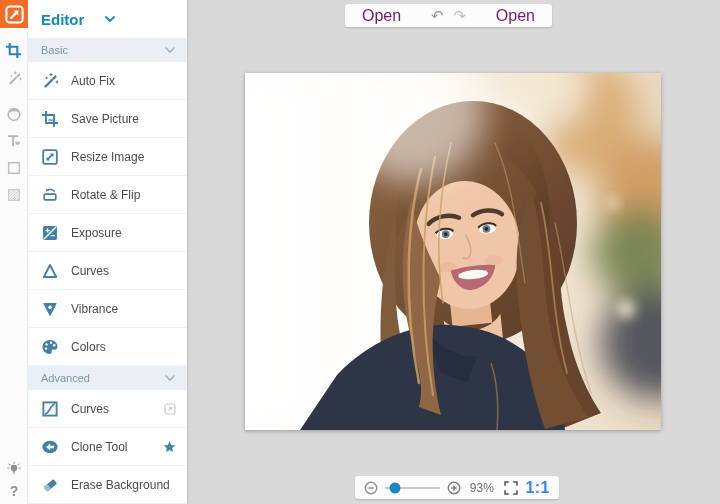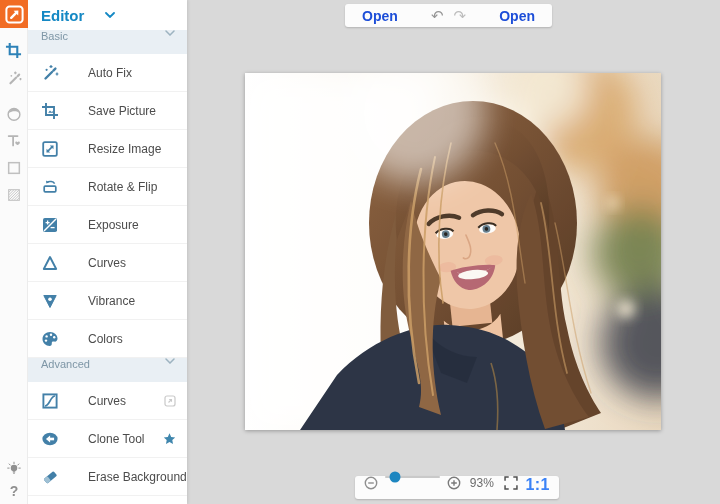--- a/index.html
+++ b/index.html
@@ -31,65 +31,65 @@
     display:flex; flex-direction:column; align-items:center; gap:5px;
   }
   .help-glyph { font-size:14px; font-weight:bold; color:#8f8f8f; cursor:pointer; }
 
   
   .sidebar {
     position:absolute; left:28px; top:0; bottom:0; width:159px;
     background:#ffffff; box-shadow:1px 0 3px rgba(0,0,0,.10); z-index:4;
   }
   .editor-header {
-    height:30px; display:flex; align-items:center; padding-left:13px; gap:21px;
+    height:38px; display:flex; align-items:center; padding-left:13px; gap:21px;
     cursor:pointer;
   }
   .editor-title { color:#1488c4; font-size:15px; font-weight:bold; }
   .section-header {
     height:24px; background:#e9eff4; color:#7e96a6; font-size:11px;
-    display:flex; align-items:flex-start; justify-content:space-between;
+    display:flex; align-items:center; justify-content:space-between;
     padding:0 12px 0 13px; cursor:pointer;
   }
   .menu-item {
-    height:38px; display:flex; align-items:center; padding-left:13px; gap:29px;
+    height:38px; display:flex; align-items:center; padding-left:13px; gap:12px;
     border-bottom:1px solid #f1f1f1; cursor:pointer; position:relative; background:#fff;
   }
   .mi-icon { width:18px; height:18px; display:flex; align-items:center; justify-content:center; }
   .mi-label { font-size:12px; color:#4c4c4c; }
   .mi-badge { position:absolute; right:11px; top:50%; transform:translateY(-50%); display:flex; }
 
   
   .topbar {
     position:absolute; left:345px; top:4px; width:207px; height:23px;
     background:#fcfcfc; border-radius:3px; box-shadow:0 1px 2px rgba(0,0,0,.18);
     display:flex; align-items:center; justify-content:space-between;
     padding:0 17px; z-index:6;
   }
   .tb-btn {
     background:none; border:none; font-family:inherit;
-    font-size:14px; font-weight:bold; color:#1d4ed8; cursor:pointer; padding:0;
+    font-size:16px; font-weight:normal; color:#701a75; cursor:pointer; padding:0;
   }
   .history { display:flex; gap:10px; align-items:center; }
   .hist-icon { font-size:15px; line-height:1; cursor:pointer; }
   .undo { color:#969696; }
   .redo { color:#bdbdbd; }
 
   
   .photo {
     position:absolute; left:245px; top:73px; width:416px; height:357px;
     box-shadow:0 1px 4px rgba(0,0,0,.30); background:#fff; z-index:1;
   }
   .photo svg { display:block; }
 
   
   .bottombar {
     position:absolute; left:355px; top:476px; width:204px; height:23px;
     background:#fcfcfc; border-radius:3px; box-shadow:0 1px 2px rgba(0,0,0,.18);
-    display:flex; align-items:flex-start; padding:0 9px; gap:7px; z-index:6;
+    display:flex; align-items:center; padding:0 9px; gap:7px; z-index:6;
   }
   .zoom-icon { display:flex; cursor:pointer; }
   .slider-track {
     width:70px; height:2px; background:#c9c9c9; position:relative; border-radius:1px;
     cursor:pointer;
   }
   .slider-handle {
     position:absolute; top:50%; width:11px; height:11px; border-radius:50%;
     background:#1d86c0; transform:translate(-50%,-50%); cursor:grab;
   }

